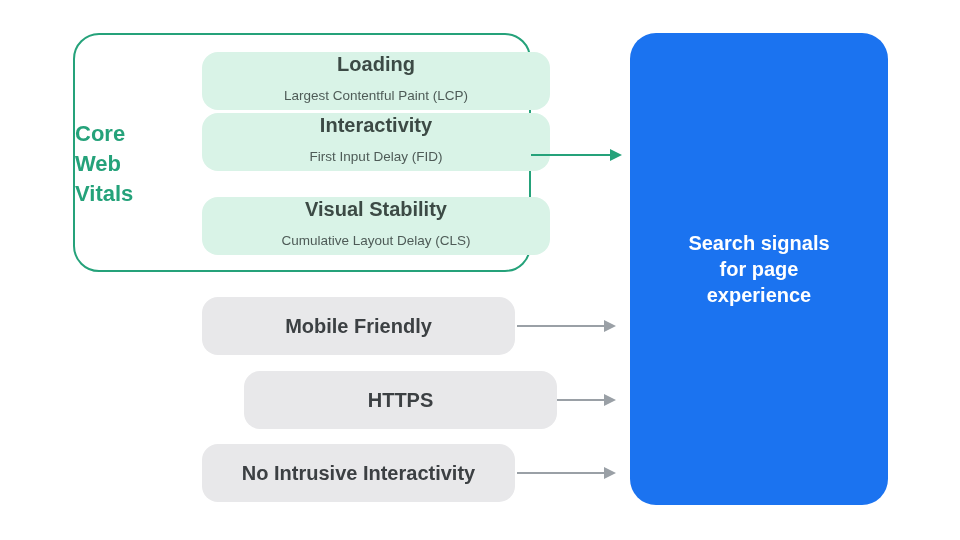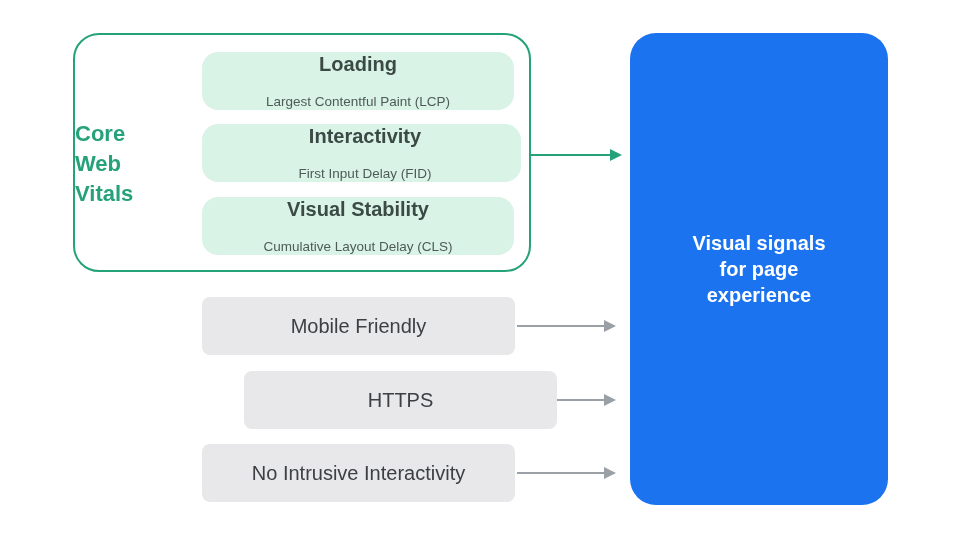--- a/index.html
+++ b/index.html
@@ -27,31 +27,31 @@
     width: 128px;
     text-align: left;
     color: var(--green, #25a27a);
     font-size: 22px;
     font-weight: 700;
     line-height: 30px;
   }
   .vital-card {
     position: absolute;
     left: 127px;
-    width: 312px; height: 58px;
+    width: 348px; height: 58px;
     background: var(--mint, #d9f3e7);
     border-radius: 16px;
     display: flex;
     flex-direction: column;
     align-items: center;
-    justify-content: space-between;
+    justify-content: flex-start;
     text-align: center;
   }
   .vital-card.pos-0 { top: 17px; }
-  .vital-card.pos-1 { top: 89px; padding-left: 7px; }
+  .vital-card.pos-1 { top: 78px; }
   .vital-card.pos-2 { top: 162px; }
   .vital-title {
     font-size: 20px;
     font-weight: 600;
     color: var(--card-title, #3c4a45);
     line-height: 24px;
   }
   .vital-sub {
     font-size: 13.5px;
     font-weight: 400;
@@ -59,26 +59,26 @@
     line-height: 17px;
     margin-top: 11px;
   }
 
   
   .signal-card {
     position: absolute;
     left: 202px;
     width: 313px; height: 58px;
     background: var(--gray-card, #e8e8ea);
-    border-radius: 8px;
+    border-radius: 16px;
     display: flex;
     align-items: center;
     justify-content: center;
     font-size: 20px;
-    font-weight: 400;
+    font-weight: 700;
     color: var(--signal-text, #3c4043);
   }
   .signal-card.pos-0 { top: 297px; }
   .signal-card.pos-1 { top: 371px; margin-left: 42px; }
   .signal-card.pos-2 { top: 444px; }
 
   
   .arrow {
     position: absolute;
     height: 2px;
@@ -157,18 +157,18 @@
     <span>Mobile Friendly</span>
   </div>
   <div class="signal-card pos-1">
     <span>HTTPS</span>
   </div>
   <div class="signal-card pos-2">
     <span>No Intrusive Interactivity</span>
   </div>
 
   <div class="result-box">
-    <div>Visual signals</div>
+    <div>Search signals</div>
     <div>for page</div>
     <div>experience</div>
   </div>
 
 </div>
 
 </body></html>

